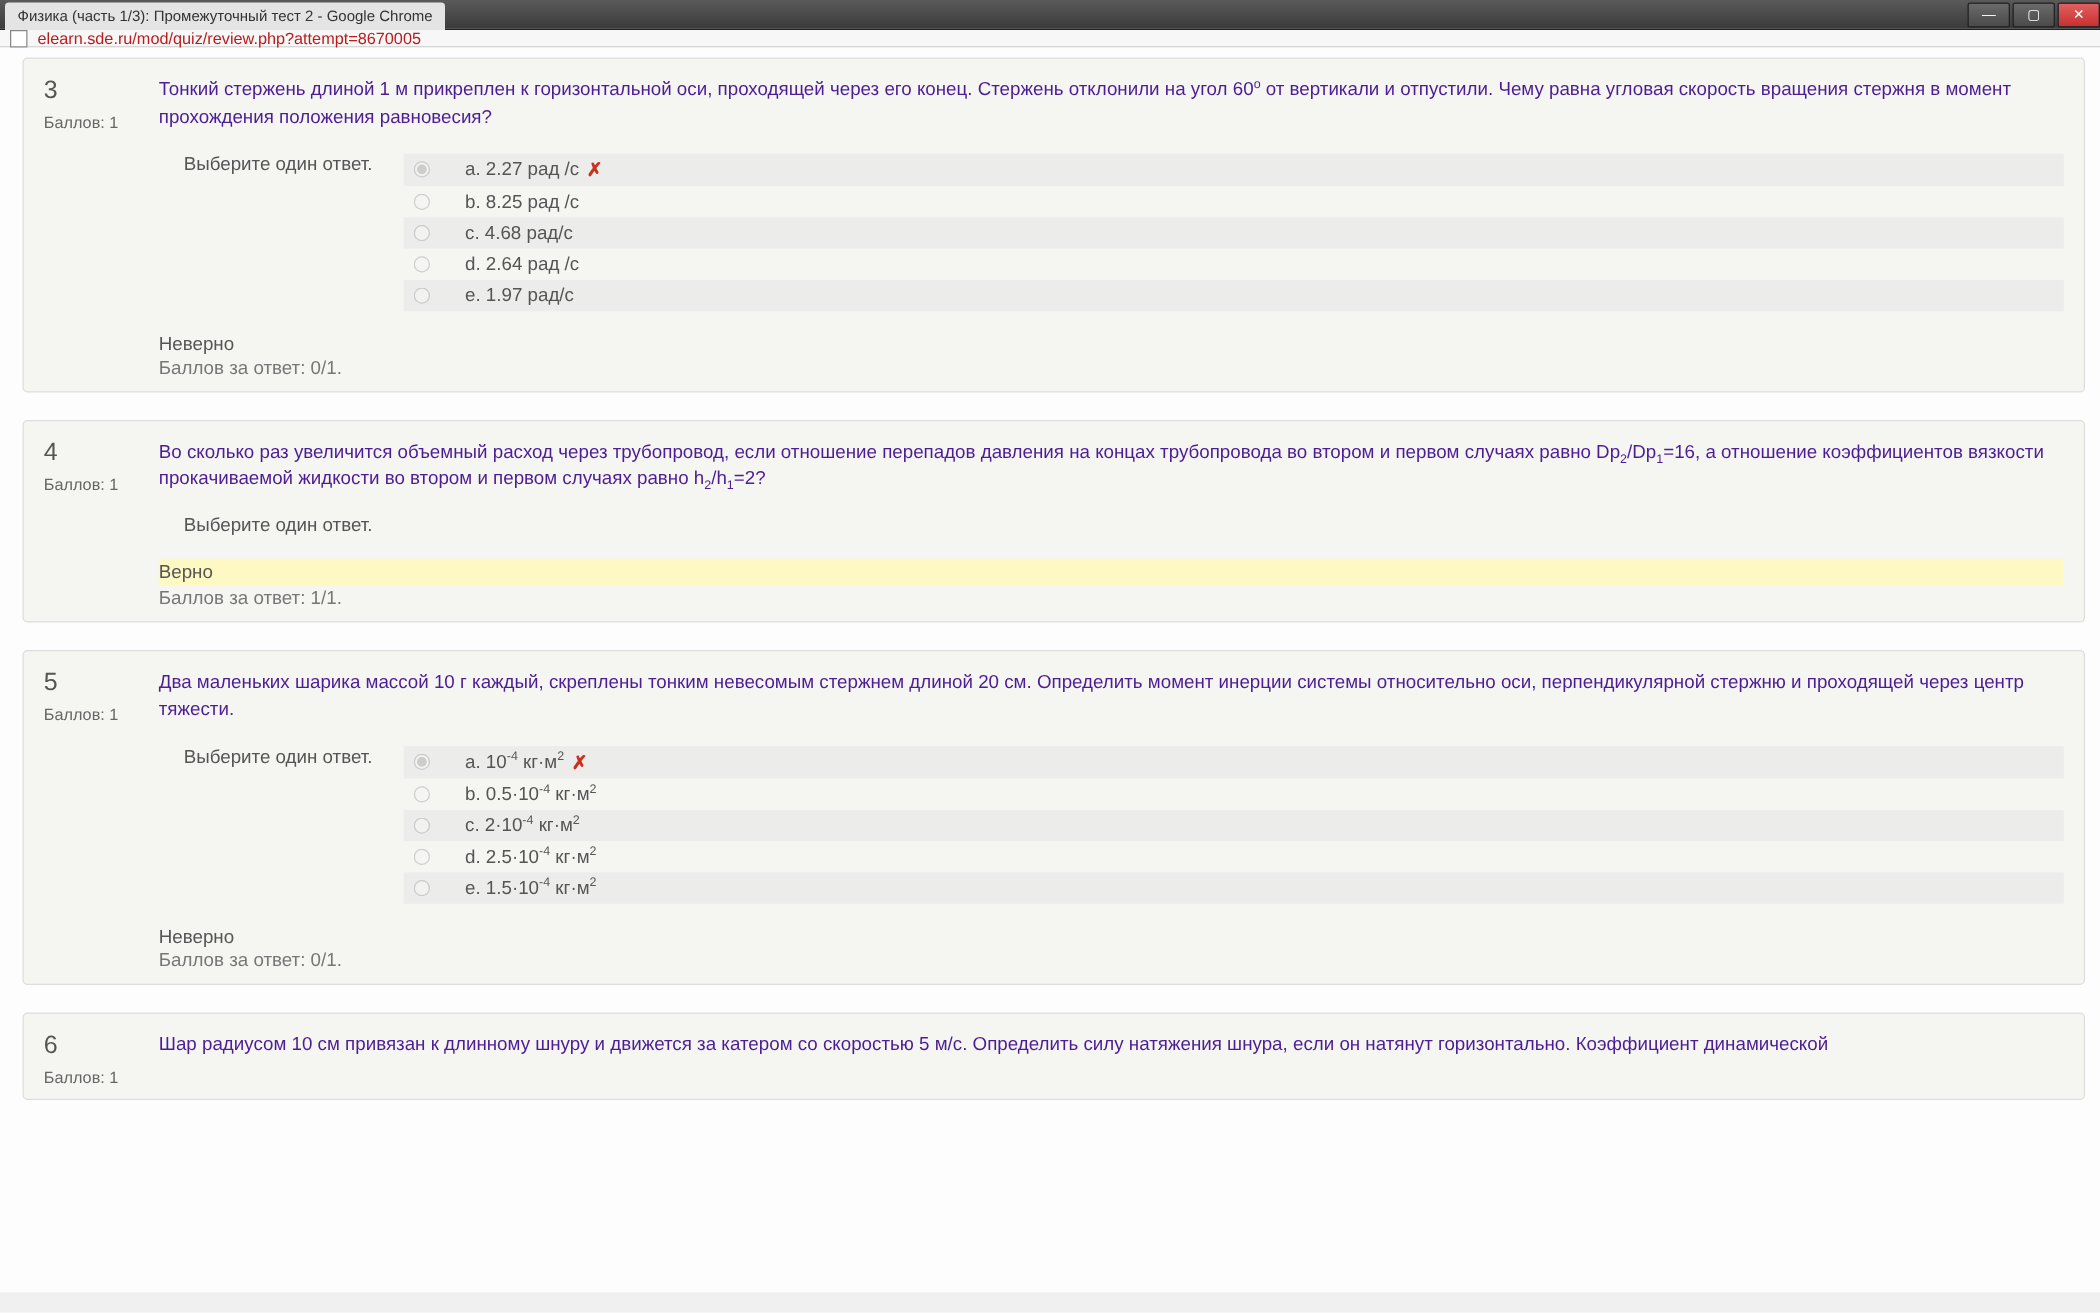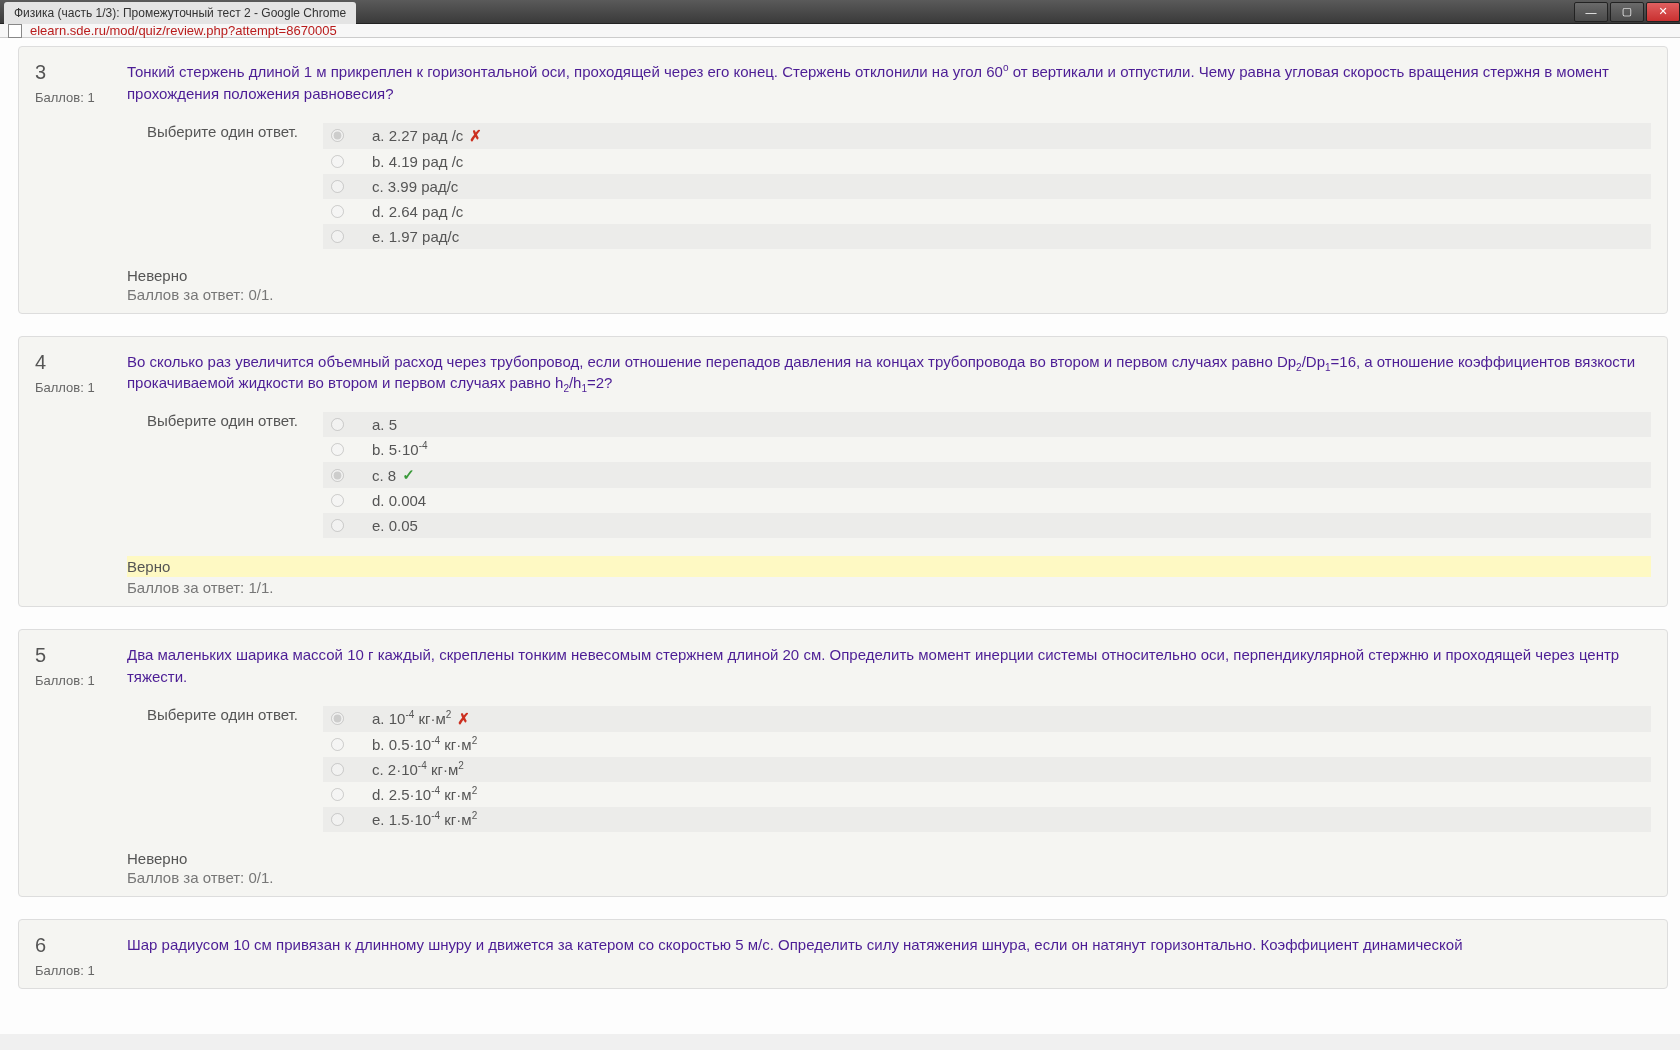--- a/index.html
+++ b/index.html
@@ -126,25 +126,25 @@
         <div class="q-row">
           <div class="q-prompt">Выберите один ответ.</div>
           <div class="answers">
             <div class="answer">
               <input type="radio" name="q0" disabled="" checked="" style="">
               <span>a. 2.27 рад /с</span>
               <span class="mark wrong">✗</span>
             </div>
             <div class="answer">
               <input type="radio" name="q0" disabled="" style="">
-              <span>b. 4.19 рад /с</span>
-            </div>
-            <div class="answer">
-              <input type="radio" name="q0" disabled="" style="">
-              <span>c. 3.99 рад/с</span>
+              <span>b. 8.25 рад /с</span>
+            </div>
+            <div class="answer">
+              <input type="radio" name="q0" disabled="" style="">
+              <span>c. 4.68 рад/с</span>
             </div>
             <div class="answer">
               <input type="radio" name="q0" disabled="" style="">
               <span>d. 2.64 рад /с</span>
             </div>
             <div class="answer">
               <input type="radio" name="q0" disabled="" style="">
               <span>e. 1.97 рад/с</span>
             </div>
           </div>
@@ -157,43 +157,20 @@
     </div>
     <div class="question-card">
       <div class="q-meta">
         <div class="q-num">4</div>
         <div>Баллов: 1</div>
       </div>
       <div class="q-body">
         <div class="q-text">Во сколько раз увеличится объемный расход через трубопровод, если отношение перепадов давления на концах трубопровода во втором и первом случаях равно Dp<sub>2</sub>/Dp<sub>1</sub>=16, а отношение коэффициентов вязкости прокачиваемой жидкости во втором и первом случаях равно h<sub>2</sub>/h<sub>1</sub>=2?</div>
         <div class="q-row">
           <div class="q-prompt">Выберите один ответ.</div>
-          <div class="answers">
-            <div class="answer">
-              <input type="radio" name="q1" disabled="" style="">
-              <span>a. 5</span>
-            </div>
-            <div class="answer">
-              <input type="radio" name="q1" disabled="" style="">
-              <span>b. 5·10<sup>-4</sup></span>
-            </div>
-            <div class="answer">
-              <input type="radio" name="q1" disabled="" checked="" style="">
-              <span>c. 8</span>
-              <span class="mark right">✓</span>
-            </div>
-            <div class="answer">
-              <input type="radio" name="q1" disabled="" style="">
-              <span>d. 0.004</span>
-            </div>
-            <div class="answer">
-              <input type="radio" name="q1" disabled="" style="">
-              <span>e. 0.05</span>
-            </div>
-          </div>
         </div>
         <div class="feedback correct">
           <span class="verdict">Верно</span>
           <div class="score">Баллов за ответ: 1/1.</div>
         </div>
       </div>
     </div>
     <div class="question-card">
       <div class="q-meta">
         <div class="q-num">5</div>

